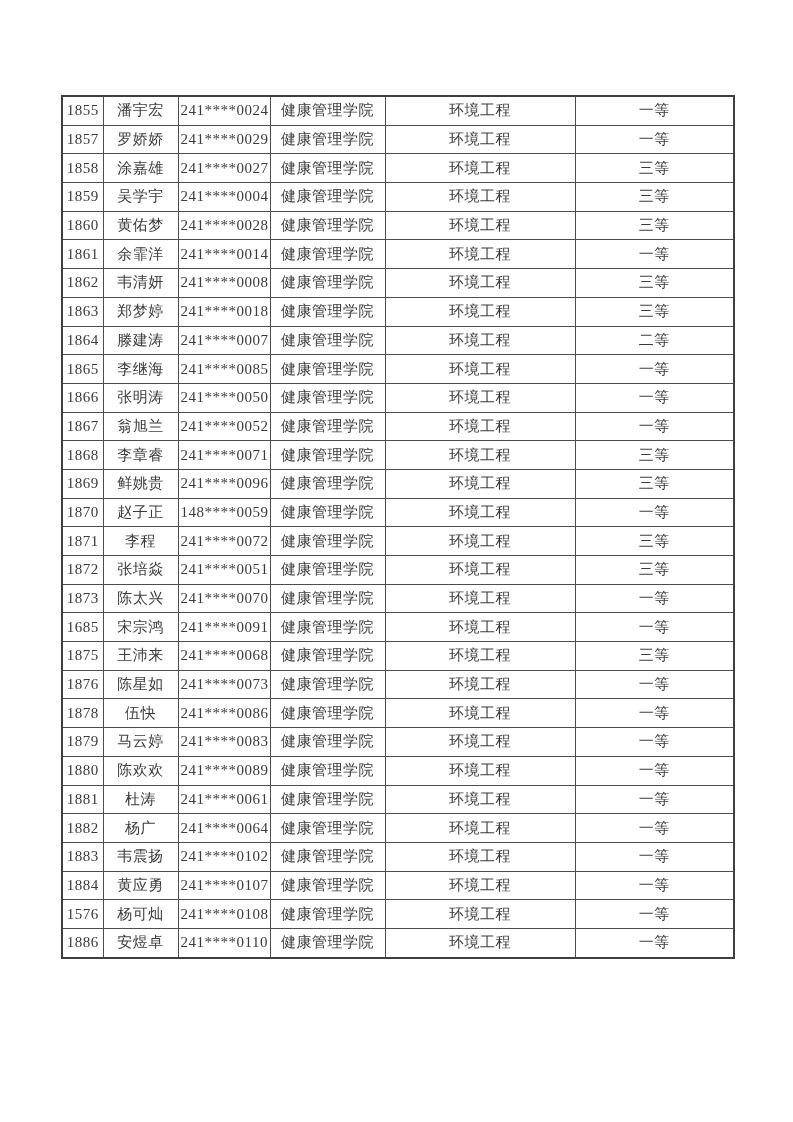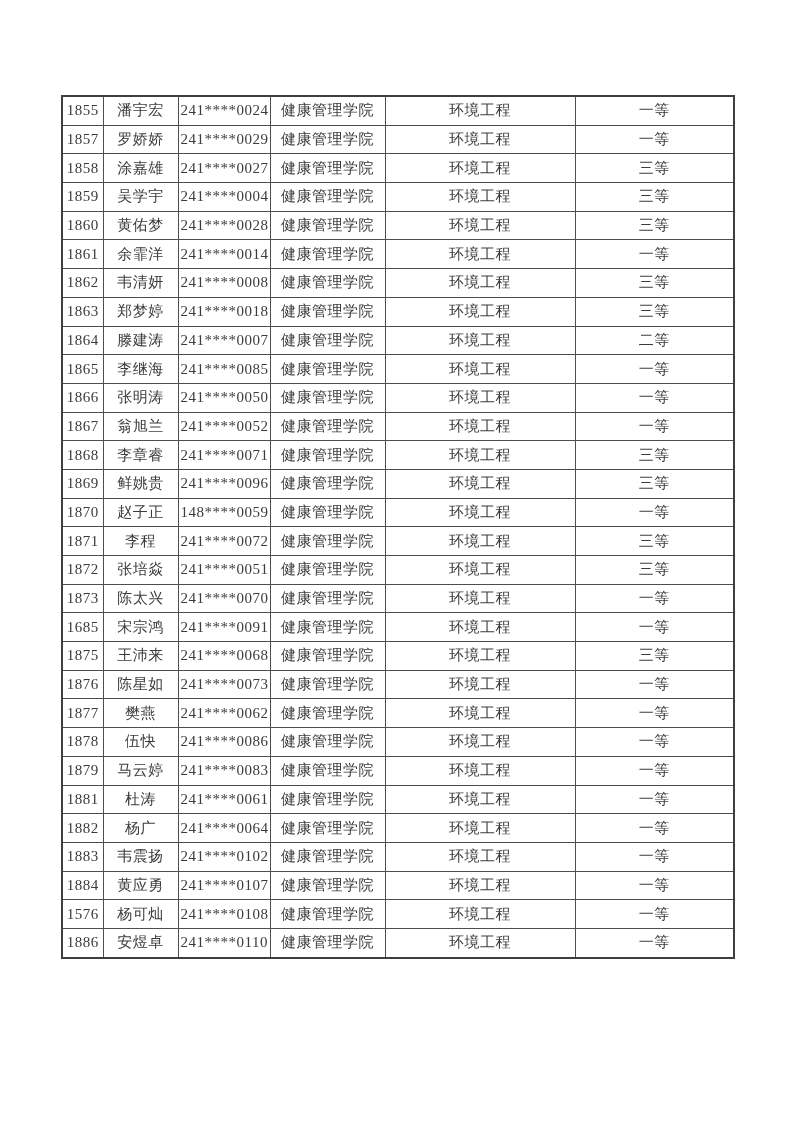--- a/index.html
+++ b/index.html
@@ -226,39 +226,39 @@
   </tr>
         <tr>
     <td class="c-serial">1876</td>
     <td class="c-name">陈星如</td>
     <td class="c-id">241****0073</td>
     <td class="c-college">健康管理学院</td>
     <td class="c-major">环境工程</td>
     <td class="c-award">一等</td>
   </tr>
         <tr>
-    <td class="c-serial">1877</td>
-    <td class="c-name">樊燕</td>
-    <td class="c-id">241****0062</td>
-    <td class="c-college">健康管理学院</td>
-    <td class="c-major">环境工程</td>
-    <td class="c-award">一等</td>
-  </tr>
-        <tr>
     <td class="c-serial">1878</td>
     <td class="c-name">伍快</td>
     <td class="c-id">241****0086</td>
     <td class="c-college">健康管理学院</td>
     <td class="c-major">环境工程</td>
     <td class="c-award">一等</td>
   </tr>
         <tr>
     <td class="c-serial">1879</td>
     <td class="c-name">马云婷</td>
     <td class="c-id">241****0083</td>
+    <td class="c-college">健康管理学院</td>
+    <td class="c-major">环境工程</td>
+    <td class="c-award">一等</td>
+  </tr>
+        <tr>
+    <td class="c-serial">1880</td>
+    <td class="c-name">陈欢欢</td>
+    <td class="c-id">241****0089</td>
     <td class="c-college">健康管理学院</td>
     <td class="c-major">环境工程</td>
     <td class="c-award">一等</td>
   </tr>
         <tr>
     <td class="c-serial">1881</td>
     <td class="c-name">杜涛</td>
     <td class="c-id">241****0061</td>
     <td class="c-college">健康管理学院</td>
     <td class="c-major">环境工程</td>

